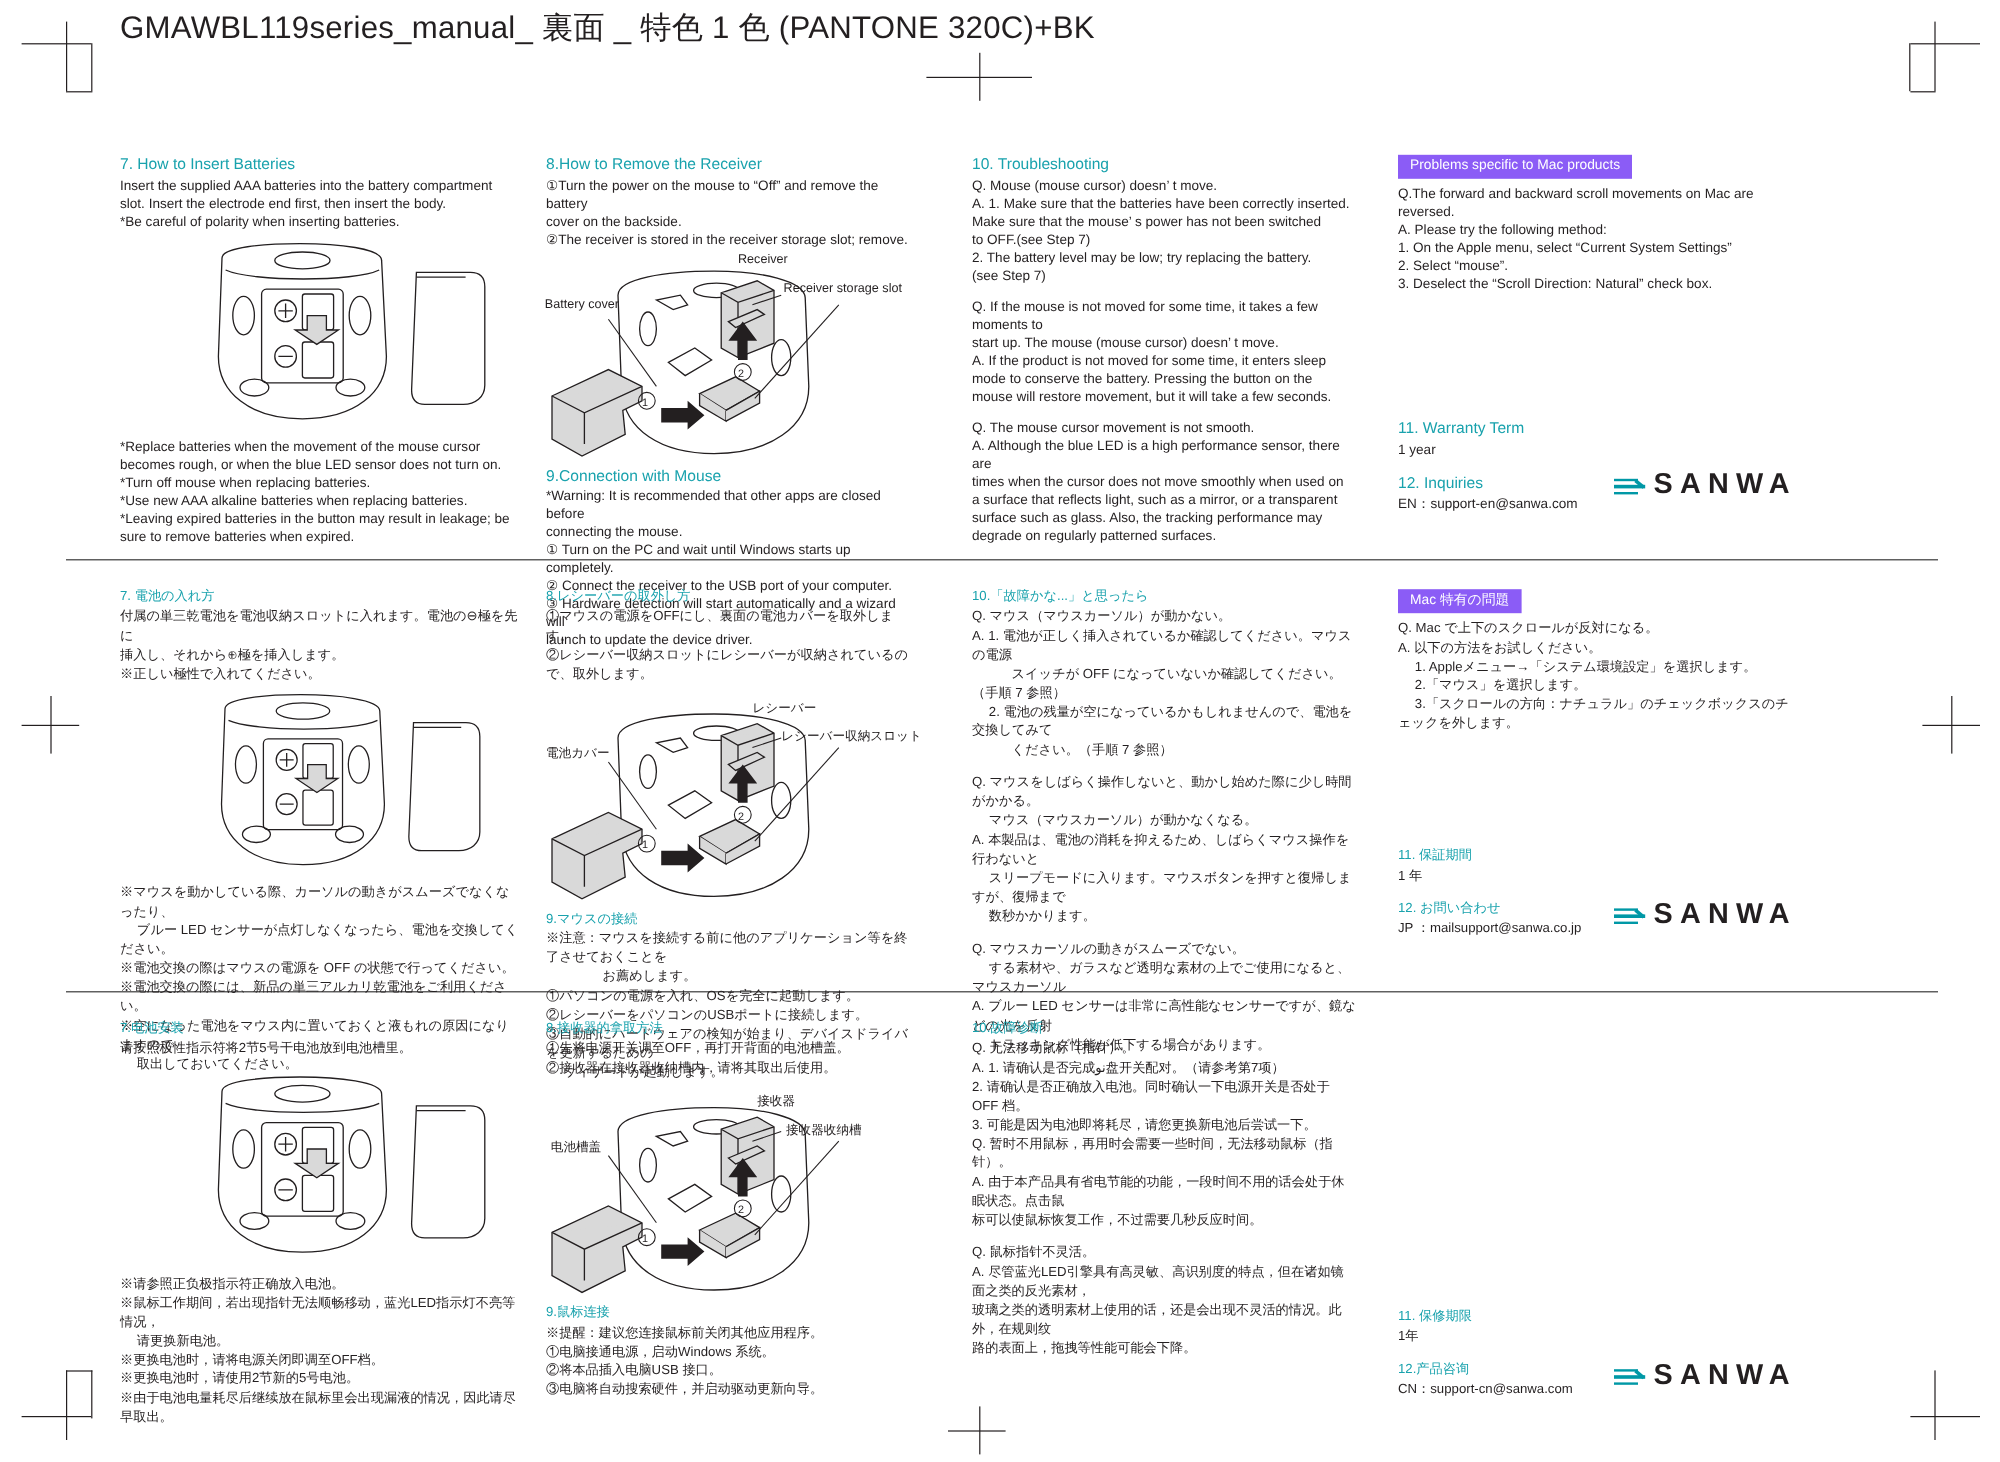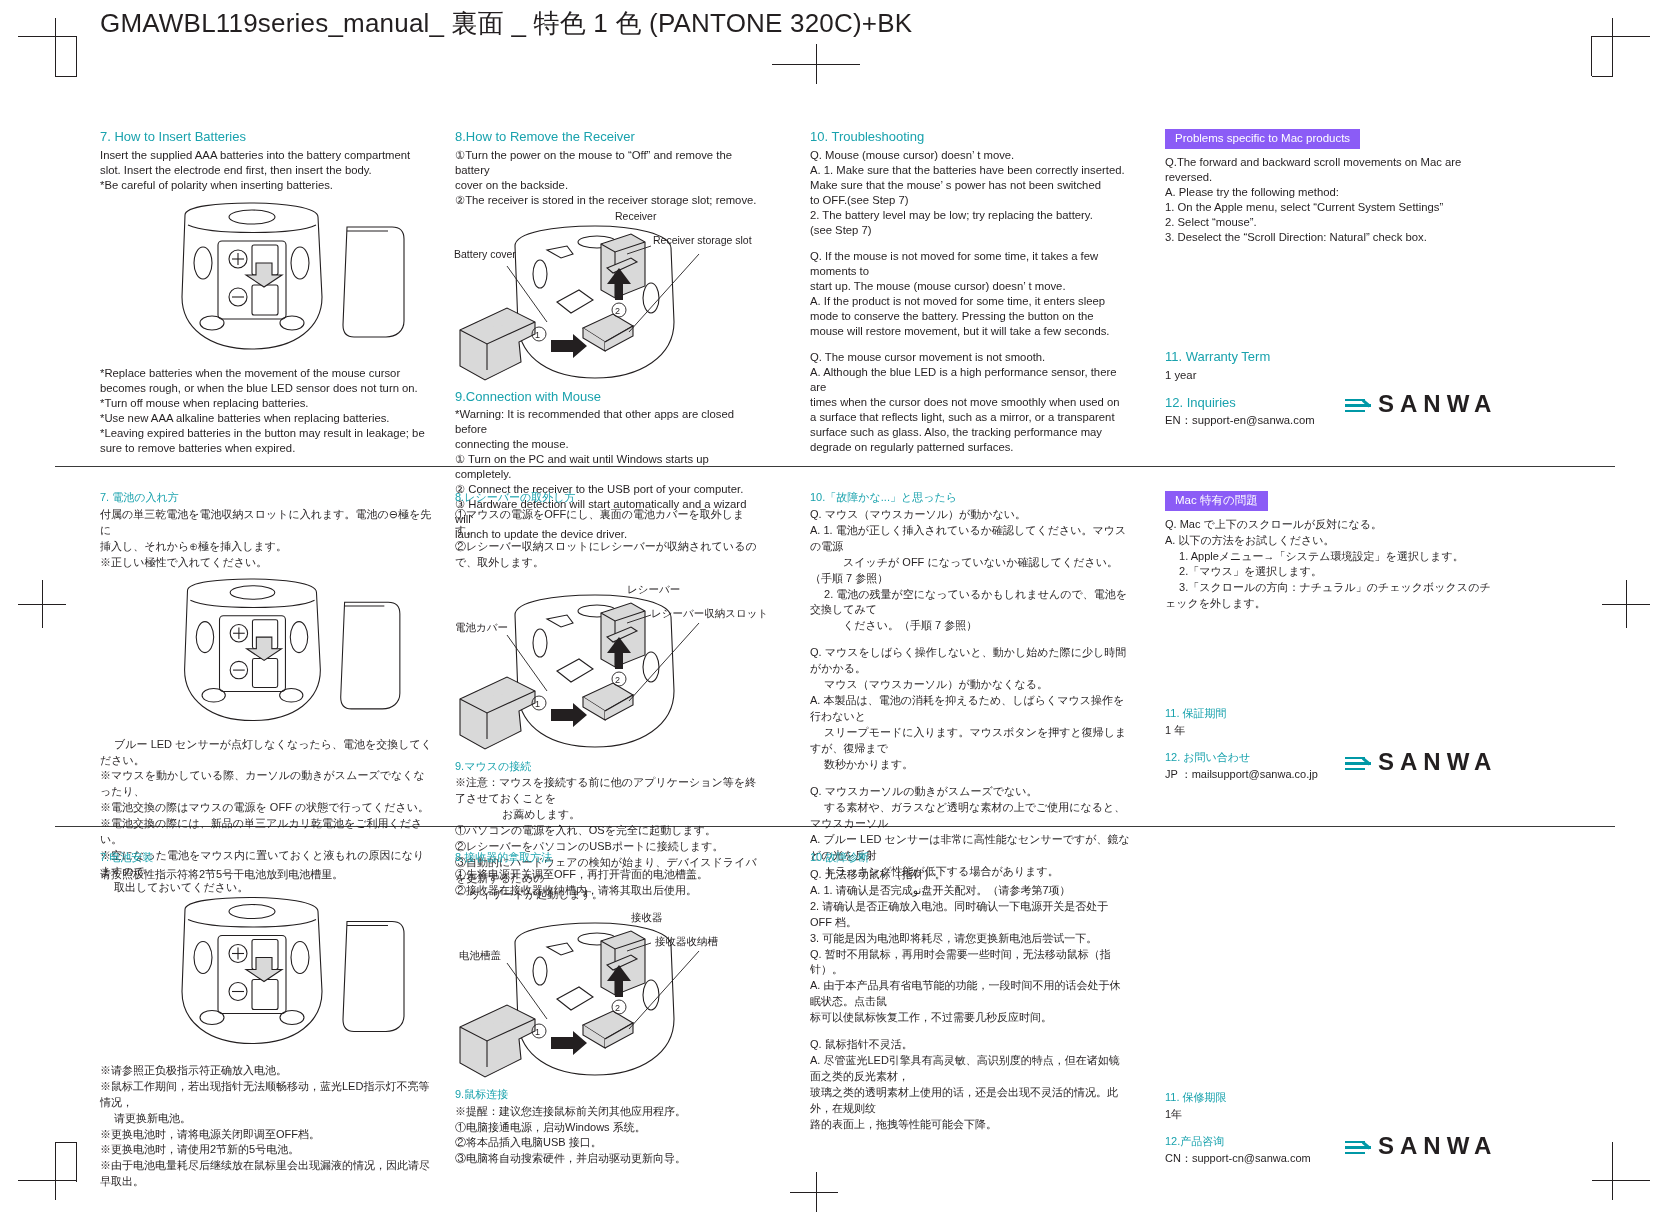--- a/index.html
+++ b/index.html
@@ -271,22 +271,22 @@
           <g fill="#d9d9d9" stroke="#231f20" stroke-width="1.1">
             <path d="M152 66 L164 66 L164 56 L176 74 L164 92 L164 82 L152 82 Z" transform="rotate(90 164 74)"></path>
           </g>
           <g fill="none" stroke="#231f20" stroke-width="1.1">
             <path d="M247 26 L292 26 C300 26 304 30 304 38 L304 120 C304 130 296 136 286 136 L254 136 C246 136 243 131 243 124 Z"></path>
             <path d="M247 30 L288 30"></path>
           </g>
         </svg>
       </div>
 
+      <p class="tx jp">※マウスを動かしている際、カーソルの動きがスムーズでなくなったり、</p>
       <p class="tx jp">　 ブルー LED センサーが点灯しなくなったら、電池を交換してください。</p>
-      <p class="tx jp">※マウスを動かしている際、カーソルの動きがスムーズでなくなったり、</p>
       <p class="tx jp">※電池交換の際はマウスの電源を OFF の状態で行ってください。</p>
       <p class="tx jp">※電池交換の際には、新品の単三アルカリ乾電池をご利用ください。</p>
       <p class="tx jp">※空になった電池をマウス内に置いておくと液もれの原因になりますので、</p>
       <p class="tx jp">　 取出しておいてください。</p>
     </div>
 
     <div class="col c2">
       <h3 class="sec jp">8.レシーバーの取外し方</h3>
       <p class="tx jp">①マウスの電源をOFFにし、裏面の電池カバーを取外します。</p>
       <p class="tx jp">②レシーバー収納スロットにレシーバーが収納されているので、取外します。</p>

